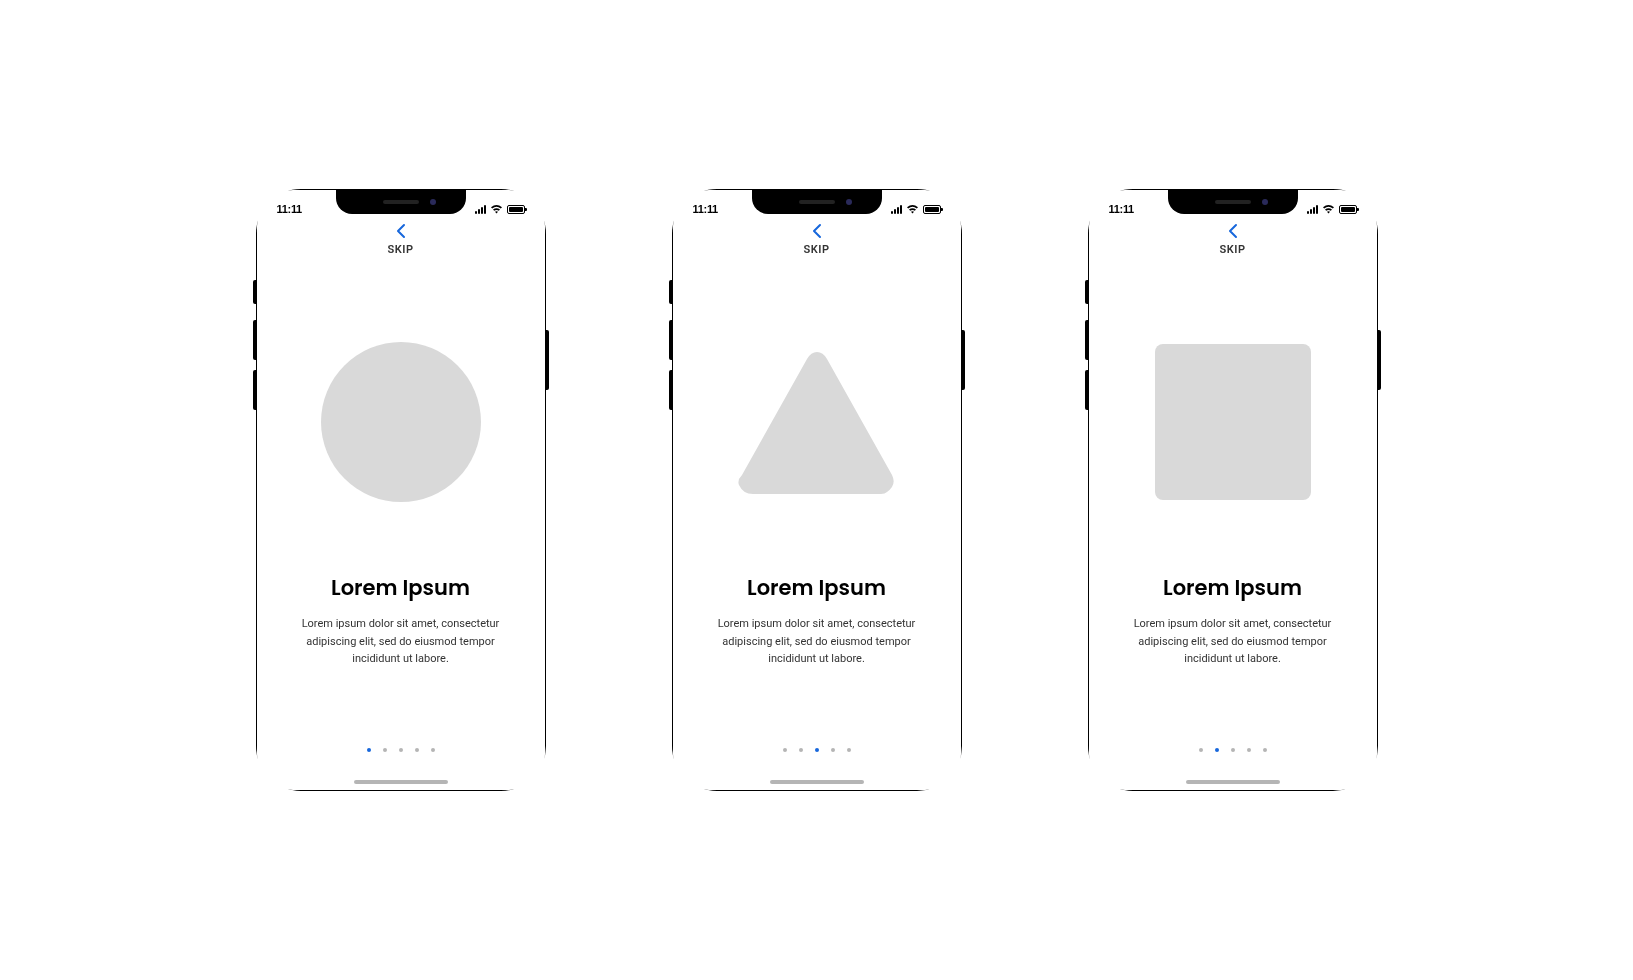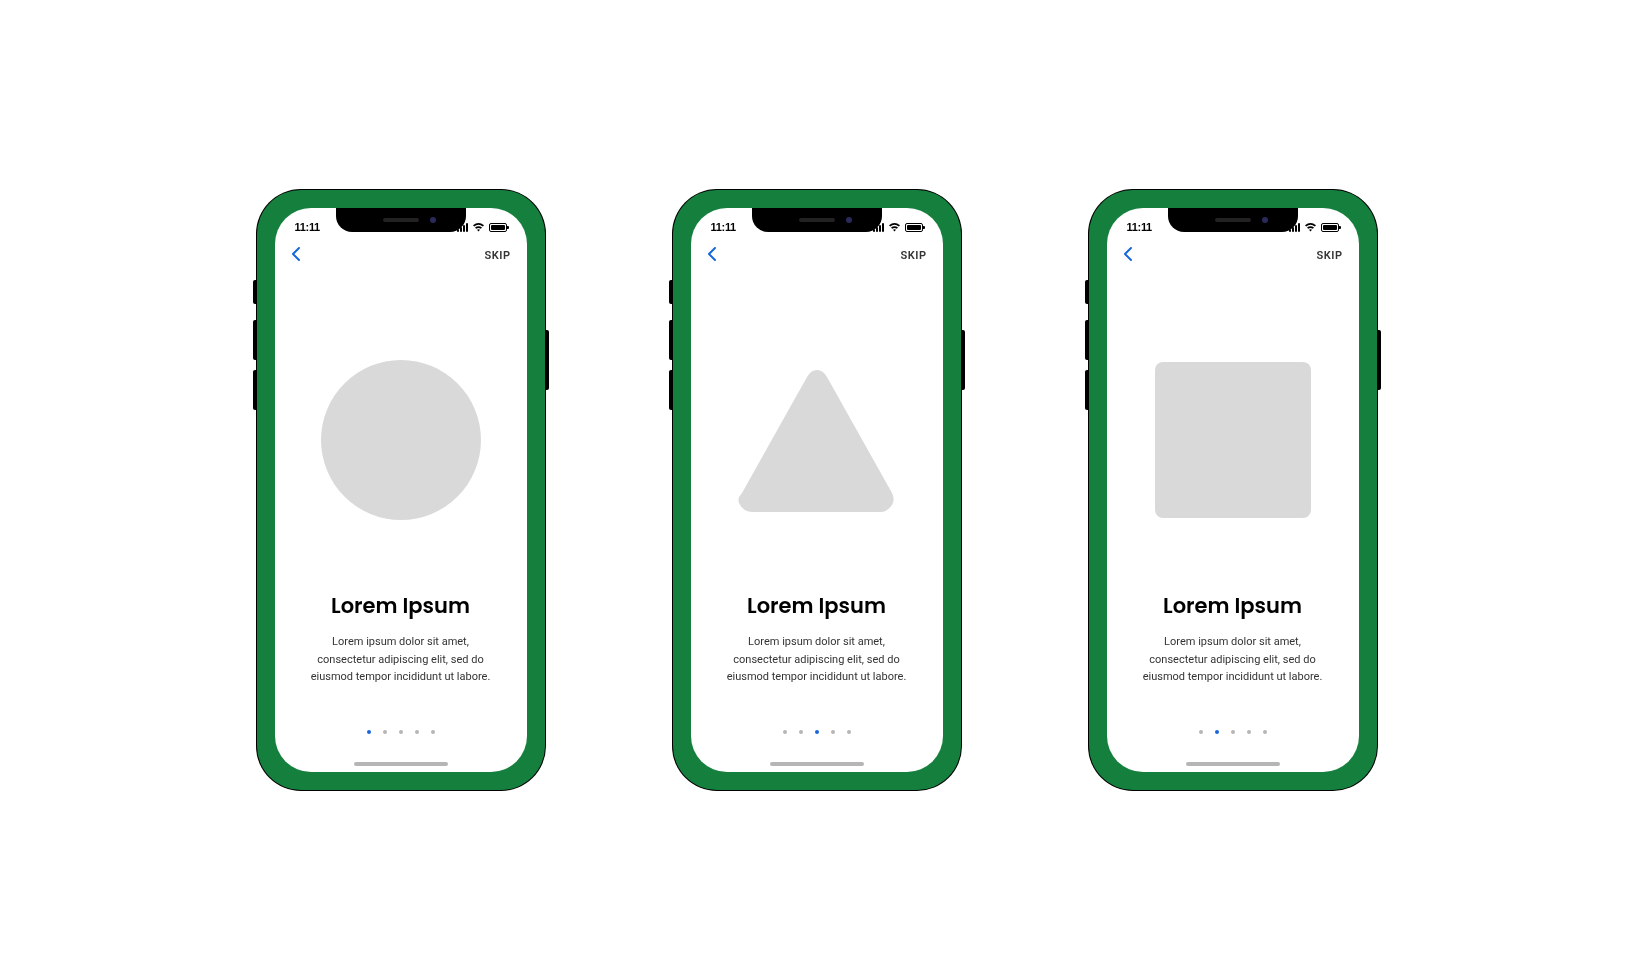--- a/index.html
+++ b/index.html
@@ -15,23 +15,23 @@
       height: 980px;
       display: flex;
       justify-content: center;
       align-items: center;
       gap: 128px;
     }
     
     .phone {
       width: 288px;
       height: 600px;
-      background: #15803d;
+      background: #f97316;
       border-radius: 44px;
-      padding: 18px;
+      padding: 0;
       position: relative;
       box-shadow: 0 0 0 1px #000;
     }
     
     .phone-side-button {
       position: absolute;
       background: #000;
       left: -4px;
       width: 4px;
       border-radius: 2px 0 0 2px;
@@ -171,23 +171,23 @@
       top: 2px;
       width: 2px;
       height: 3px;
       background: #000;
       border-radius: 0 1px 1px 0;
     }
     
     .nav-bar {
       height: 30px;
       display: flex;
-      justify-content: space-between;
       align-items: center;
       padding: 0 16px;
+      flex-direction: column;
     }
     
     .back-arrow {
       color: #1767dc;
       font-size: 18px;
       font-weight: 300;
       cursor: pointer;
     }
     
     .skip-btn {

